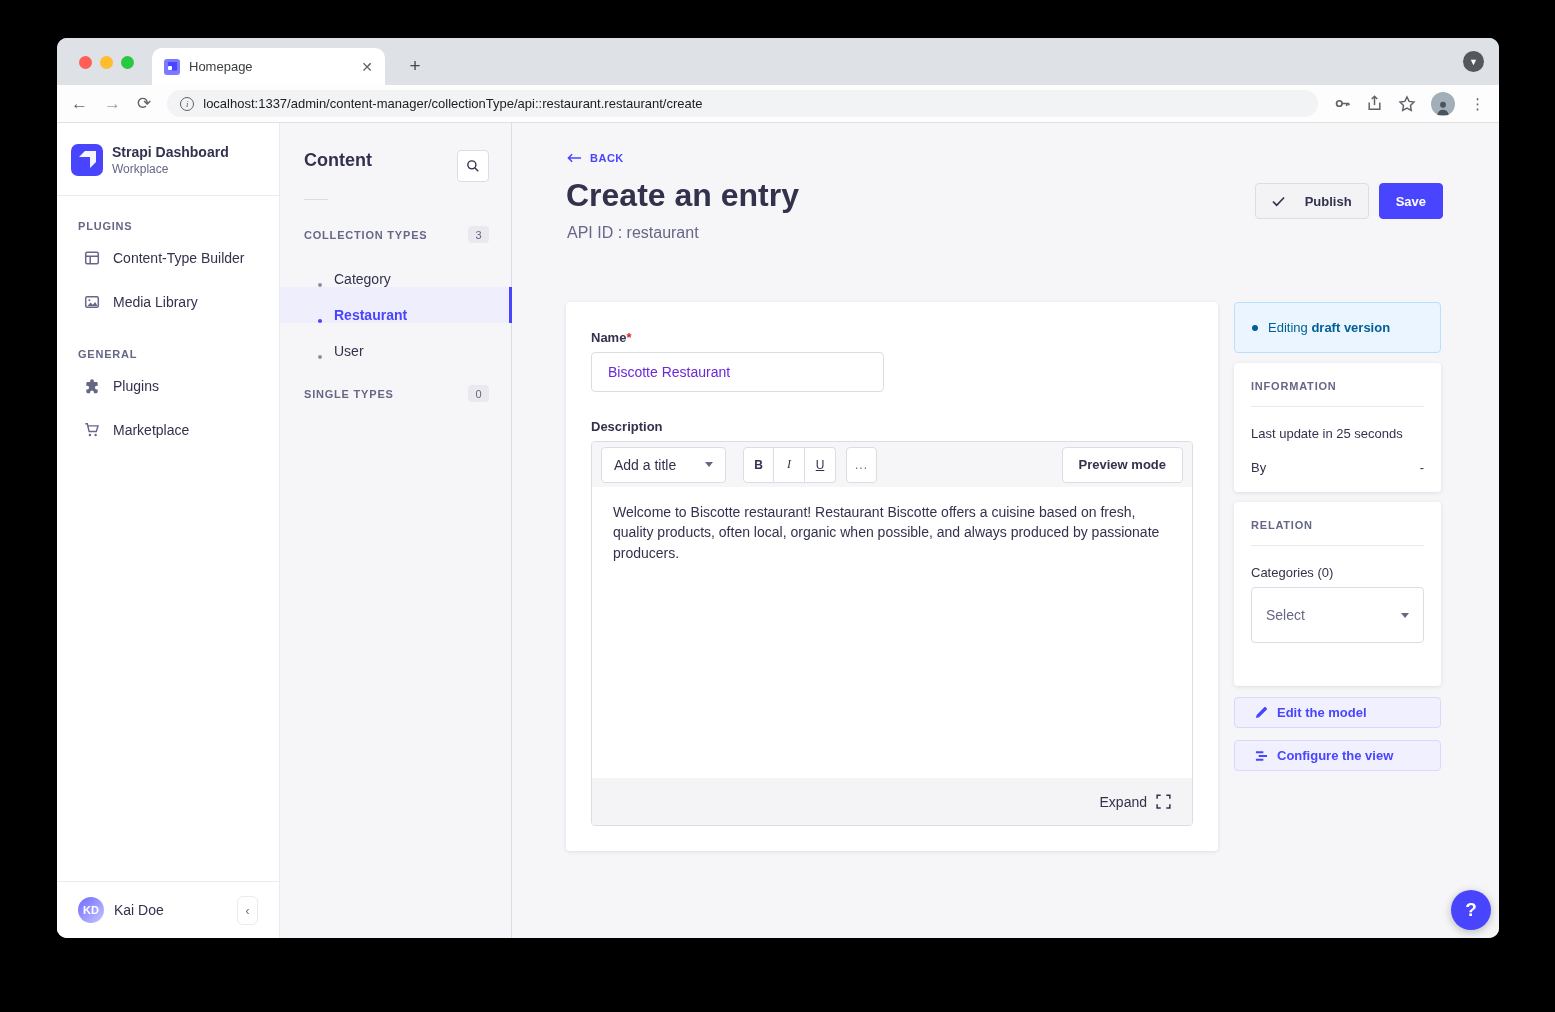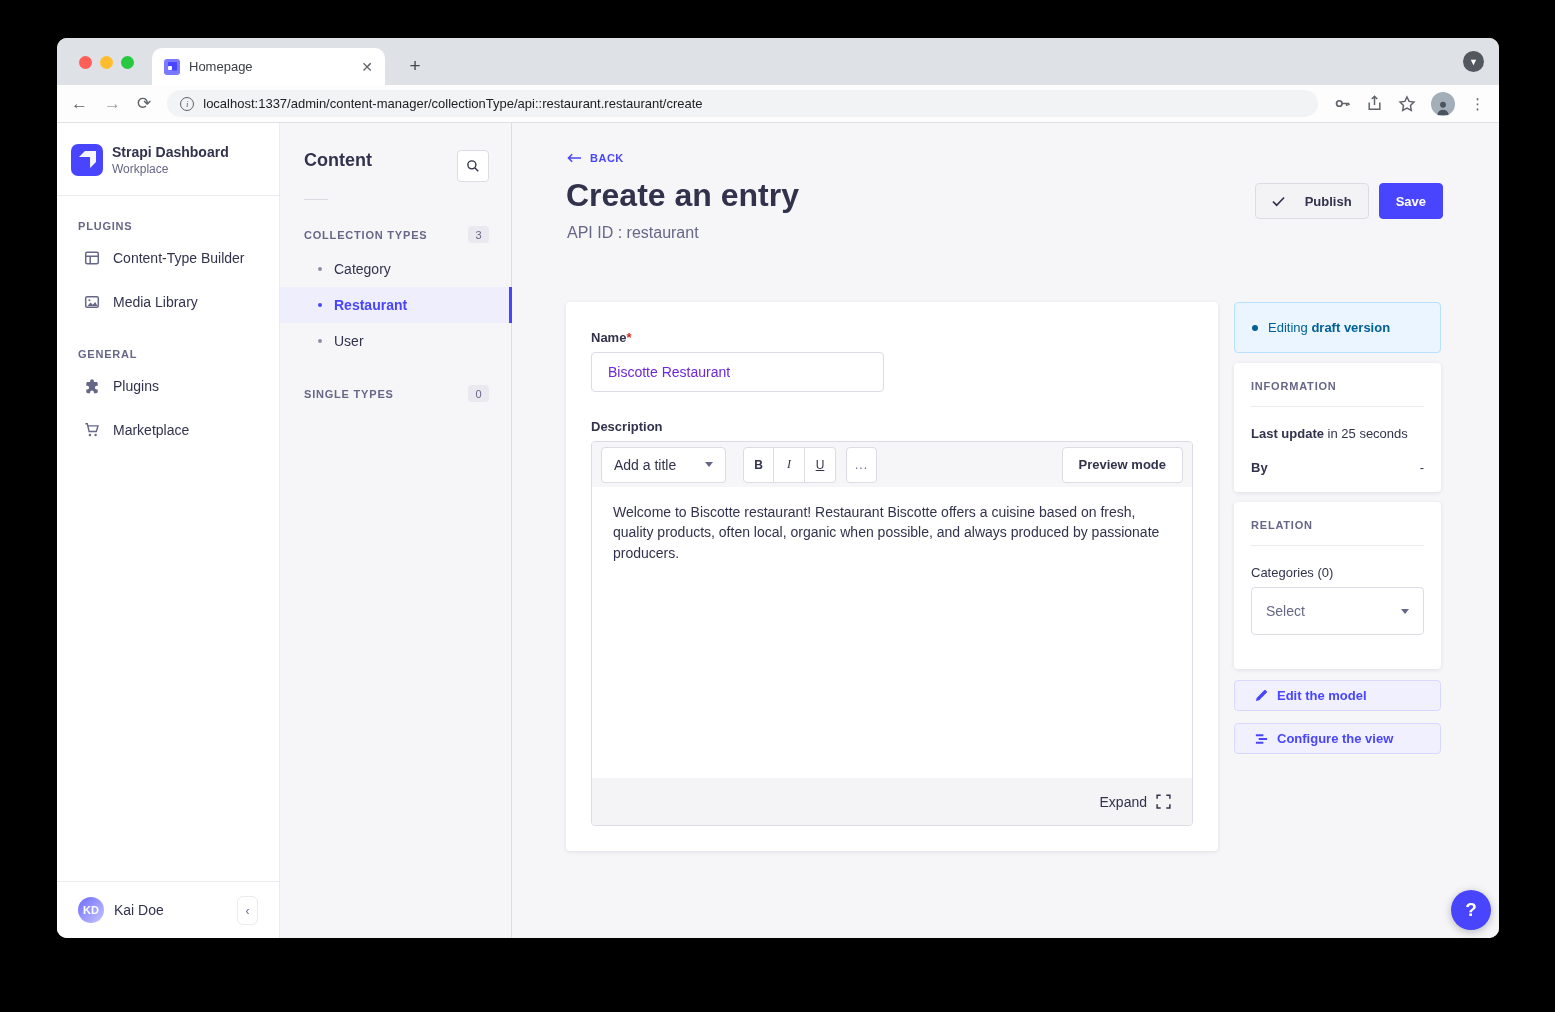--- a/index.html
+++ b/index.html
@@ -66,21 +66,21 @@
   .subnav { width:232px; background:#f6f6f9; border-right:1px solid #dcdce4; flex:none; position:relative; }
   .subnav-head { display:flex; align-items:flex-start; justify-content:space-between; padding:27px 22px 0 24px; }
   .subnav-title { font-size:18px; font-weight:bold; color:#32324d; }
   .search-btn { width:32px; height:32px; background:#fff; border:1px solid #dcdce4; border-radius:4px;
     display:flex; align-items:center; justify-content:center; }
   .subnav-divider { width:24px; border-top:1px solid #dcdce4; margin:17px 0 0 24px; }
   .group-head { display:flex; align-items:center; justify-content:space-between; padding:0 22px 8px 24px; margin-top:26px; }
   .group-label { font-size:11px; font-weight:bold; color:#666687; letter-spacing:.8px; }
   .badge { min-width:21px; height:17px; background:#e9e9ef; border-radius:4px; font-size:11px; color:#666687;
     display:flex; align-items:center; justify-content:center; padding:0 5px; }
-  .ct-item { height:36px; display:flex; align-items:center; gap:12px; padding-left:38px; font-size:14px; color:#32324d; position:relative; }
+  .ct-item { height:36px; display:flex; align-items:flex-end; gap:12px; padding-left:38px; font-size:14px; color:#32324d; position:relative; }
   .ct-item .dot { width:4px; height:4px; border-radius:50%; background:#8e8ea9; }
   .ct-item.active { background:#eeeefc; color:#4945ff; font-weight:bold; }
   .ct-item.active .dot { background:#4945ff; }
   .ct-item.active:after { content:""; position:absolute; right:-1px; top:0; bottom:0; width:3px; background:#4945ff; }
 
   
   .main { flex:1; position:relative; min-width:0; }
   .back-link { position:absolute; left:55px; top:29px; display:flex; align-items:center; gap:8px;
     color:#4945ff; font-size:11px; font-weight:bold; letter-spacing:.5px; }
   .page-title { position:absolute; left:54px; top:54px; font-size:32px; font-weight:bold; color:#32324d; }
@@ -118,24 +118,24 @@
   
   .aside { position:absolute; left:722px; top:179px; width:207px; }
   .draft-box { height:51px; background:#eaf5ff; border:1px solid #b8e1ff; border-radius:4px; display:flex; align-items:center;
     padding-left:17px; gap:10px; color:#006096; font-size:13px; }
   .draft-box .dot { width:6px; height:6px; border-radius:50%; background:#006096; flex:none; }
   .card { margin-top:10px; background:#fff; border-radius:4px; box-shadow:0 1px 4px rgba(33,33,52,.1); padding:17px; }
   .card-label { font-size:11px; font-weight:bold; color:#666687; letter-spacing:.8px; }
   .card-divider { border-top:1px solid #eaeaef; margin:14px 0 19px; }
   .info-row { font-size:13px; color:#32324d; }
   .info-row + .info-row { margin-top:19px; display:flex; justify-content:space-between; }
-  .info-row b { font-weight:bold; }
+  .info-row b { font-weight:normal; }
   .rel-field-label { font-size:13px; color:#32324d; }
-  .rel-select { margin-top:7px; height:48px; background:#fff; border:1px solid #dcdce4; border-radius:4px; display:flex;
-    align-items:center; justify-content:space-between; padding:0 14px; margin-bottom:17px; }
+  .rel-select { margin-top:7px; height:56px; background:#fff; border:1px solid #dcdce4; border-radius:4px; display:flex;
+    align-items:center; justify-content:space-between; padding:0 14px; margin-bottom:26px; }
   .rel-select span { font-size:14px; color:#666687; }
   .aside-btn { margin-top:11px; height:31px; background:#f0f0ff; border:1px solid #d9d8ff; border-radius:4px;
     display:flex; align-items:center; gap:9px; padding-left:20px; font-size:13px; font-weight:bold; color:#4945ff; }
   .aside-btn:last-child { margin-top:12px; }
 
   .help-fab { position:absolute; right:8px; bottom:8px; width:40px; height:40px; border-radius:50%; background:#4945ff;
     color:#fff; font-size:19px; font-weight:bold; display:flex; align-items:center; justify-content:center;
     box-shadow:0 2px 8px rgba(0,0,0,.25); }
 
   .caret { width:0; height:0; border-left:4px solid transparent; border-right:4px solid transparent; border-top:5px solid #666687; }

